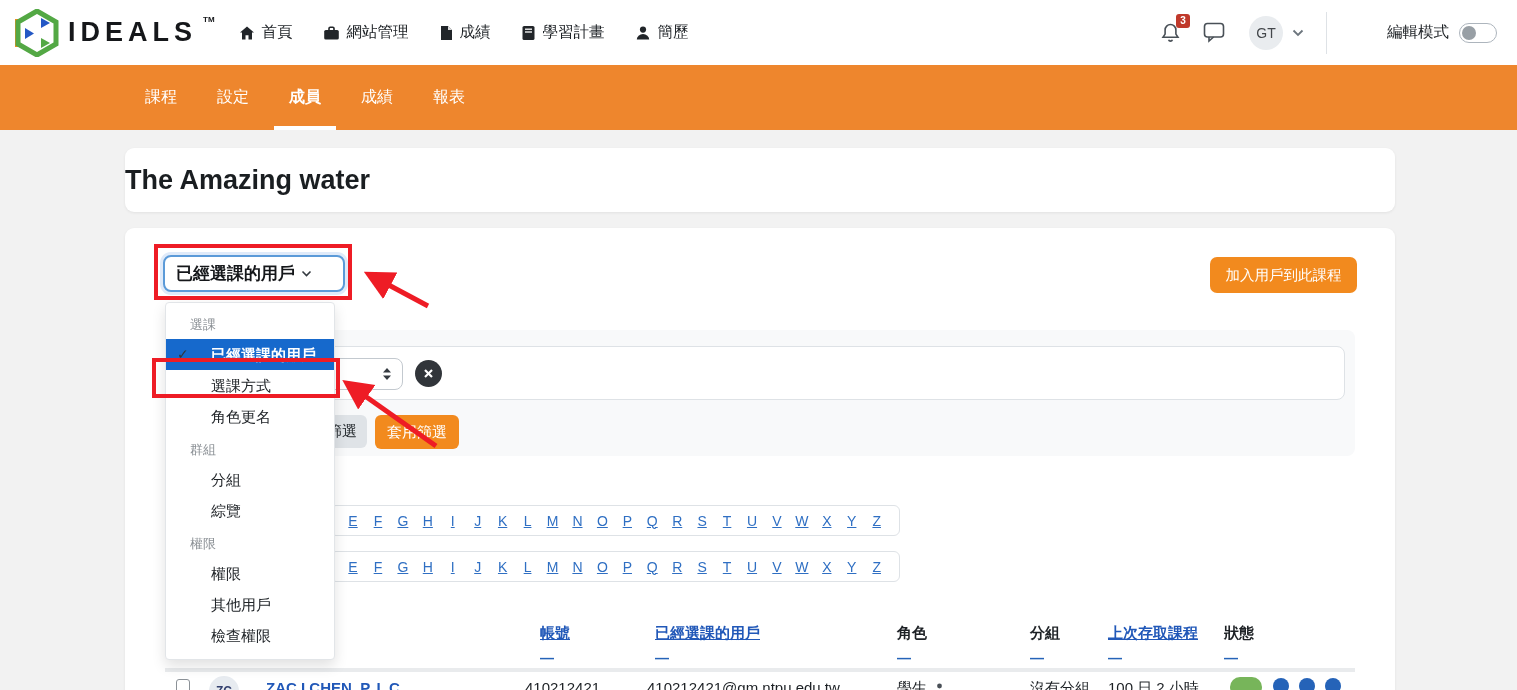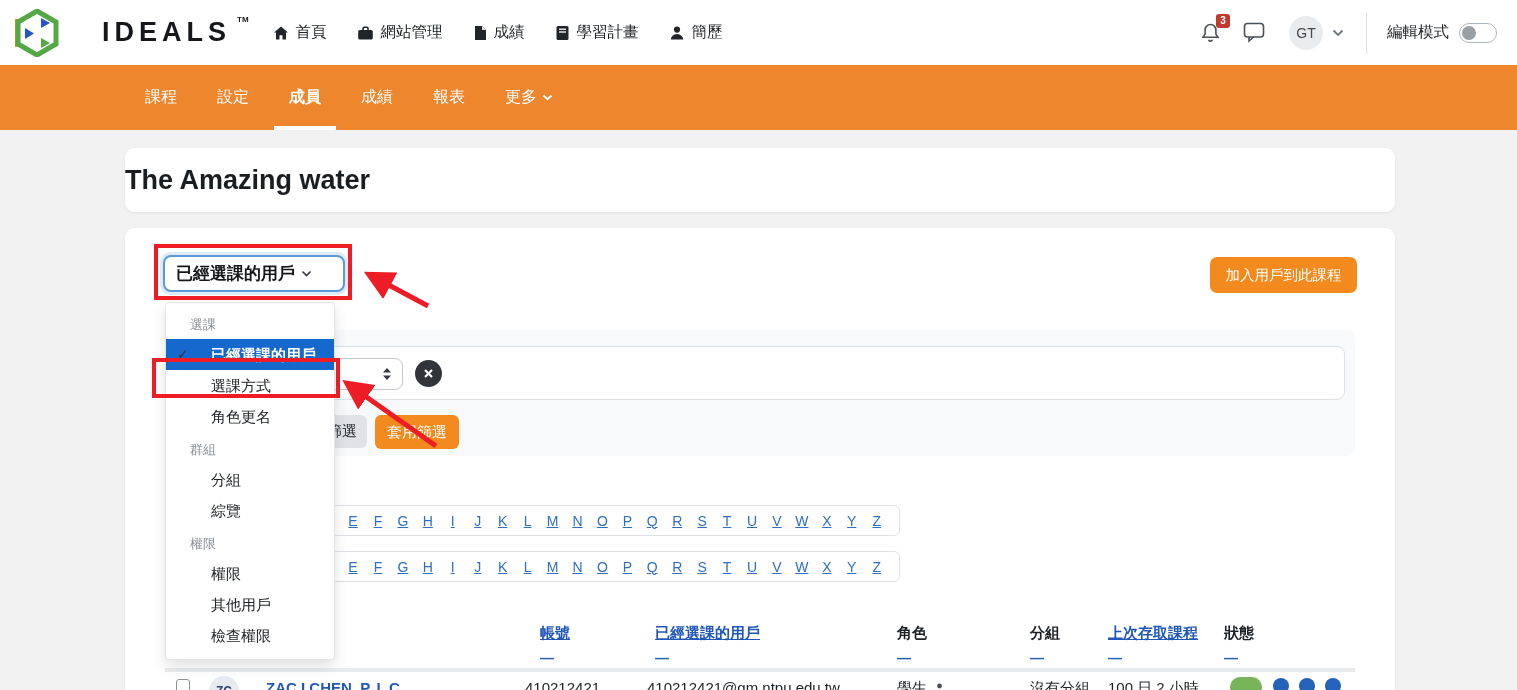--- a/index.html
+++ b/index.html
@@ -4,35 +4,35 @@
 <style>
   html,body{margin:0;padding:0;background:#f2f2f2;}
   *{box-sizing:border-box;}
   #app{position:relative;width:1517px;height:690px;overflow:hidden;background:#f2f2f2;
        font-family:"Liberation Sans","DejaVu Sans",sans-serif;color:#1d2125;}
 
   
   .topbar{position:absolute;left:0;top:0;width:1517px;height:65px;background:#fff;
           display:flex;align-items:center;padding:0 20px 0 14px;}
   .brand{display:flex;align-items:flex-start;gap:8px;}
-  .brand-text{font-size:27px;font-weight:700;letter-spacing:5px;color:#15171a;line-height:46px;margin-left:34px;}
+  .brand-text{font-size:27px;font-weight:700;letter-spacing:5px;color:#15171a;line-height:46px;}
   .brand-tm{font-size:8px;font-weight:700;color:#15171a;margin-top:6px;margin-left:-2px;}
   .main-nav{display:flex;align-items:center;gap:30px;margin-left:24px;flex:0 0 auto;}
   .nav-item{display:flex;align-items:center;gap:7px;font-size:15.5px;color:#1d2125;cursor:pointer;}
   .spacer{flex:1;}
   .top-right{display:flex;align-items:center;}
   .icon-btn{position:relative;margin-left:22px;display:flex;align-items:center;cursor:pointer;}
   .badge{position:absolute;top:-8px;right:-9px;min-width:14px;height:14px;background:#c0392b;
          color:#fff;font-size:10px;font-weight:700;text-align:center;line-height:14px;
          border-radius:3px;padding:0 2px;}
   .avatar{width:34px;height:34px;border-radius:50%;background:#e9ecef;color:#44484c;
           font-size:14px;display:flex;align-items:center;justify-content:center;margin-left:24px;cursor:pointer;}
   .avatar-chev{margin-left:9px;cursor:pointer;display:flex;}
   .v-divider{width:1px;height:42px;background:#dee2e6;margin:0 20px 0 22px;}
-  .edit-mode{display:flex;align-items:flex-end;gap:10px;font-size:15.5px;}
+  .edit-mode{display:flex;align-items:flex-end;gap:10px;font-size:15.5px;margin-left:40px;}
   .toggle{width:38px;height:20px;border:1px solid #adb5bd;border-radius:10px;background:#fff;
           position:relative;cursor:pointer;}
   .toggle .knob{position:absolute;left:2px;top:2px;width:14px;height:14px;border-radius:50%;background:#989fa5;}
 
   
   .orangebar{position:absolute;left:0;top:65px;width:1517px;height:65px;background:#ee862d;
              display:flex;align-items:stretch;padding-left:130px;gap:10px;}
   .tab{position:relative;display:flex;align-items:center;justify-content:center;gap:5px;
        padding:0 15px;color:#fff;font-size:16px;cursor:pointer;}
   .tab.active{font-weight:700;}
@@ -225,28 +225,20 @@
       </div>
     <div class="tab active">
         <span>成員</span>
       </div>
     <div class="tab">
         <span>成績</span>
       </div>
     <div class="tab">
         <span>報表</span>
       </div>
-    <div class="tab">
-      <span>更多</span>
-      <span style="display:flex;">
-        <svg width="11" height="7" viewBox="0 0 11 7">
-            <polyline points="1.5,1.5 5.5,5.2 9.5,1.5" fill="none" stroke="#fff" stroke-width="1.8"></polyline>
-          </svg>
-      </span>
-    </div>
   </div>
 
   <div class="card title-card">
     <div class="page-title">The Amazing water</div>
   </div>
 
   <div class="card main-card">
 
     <div class="role-select">
       <span class="val">已經選課的用戶</span>

